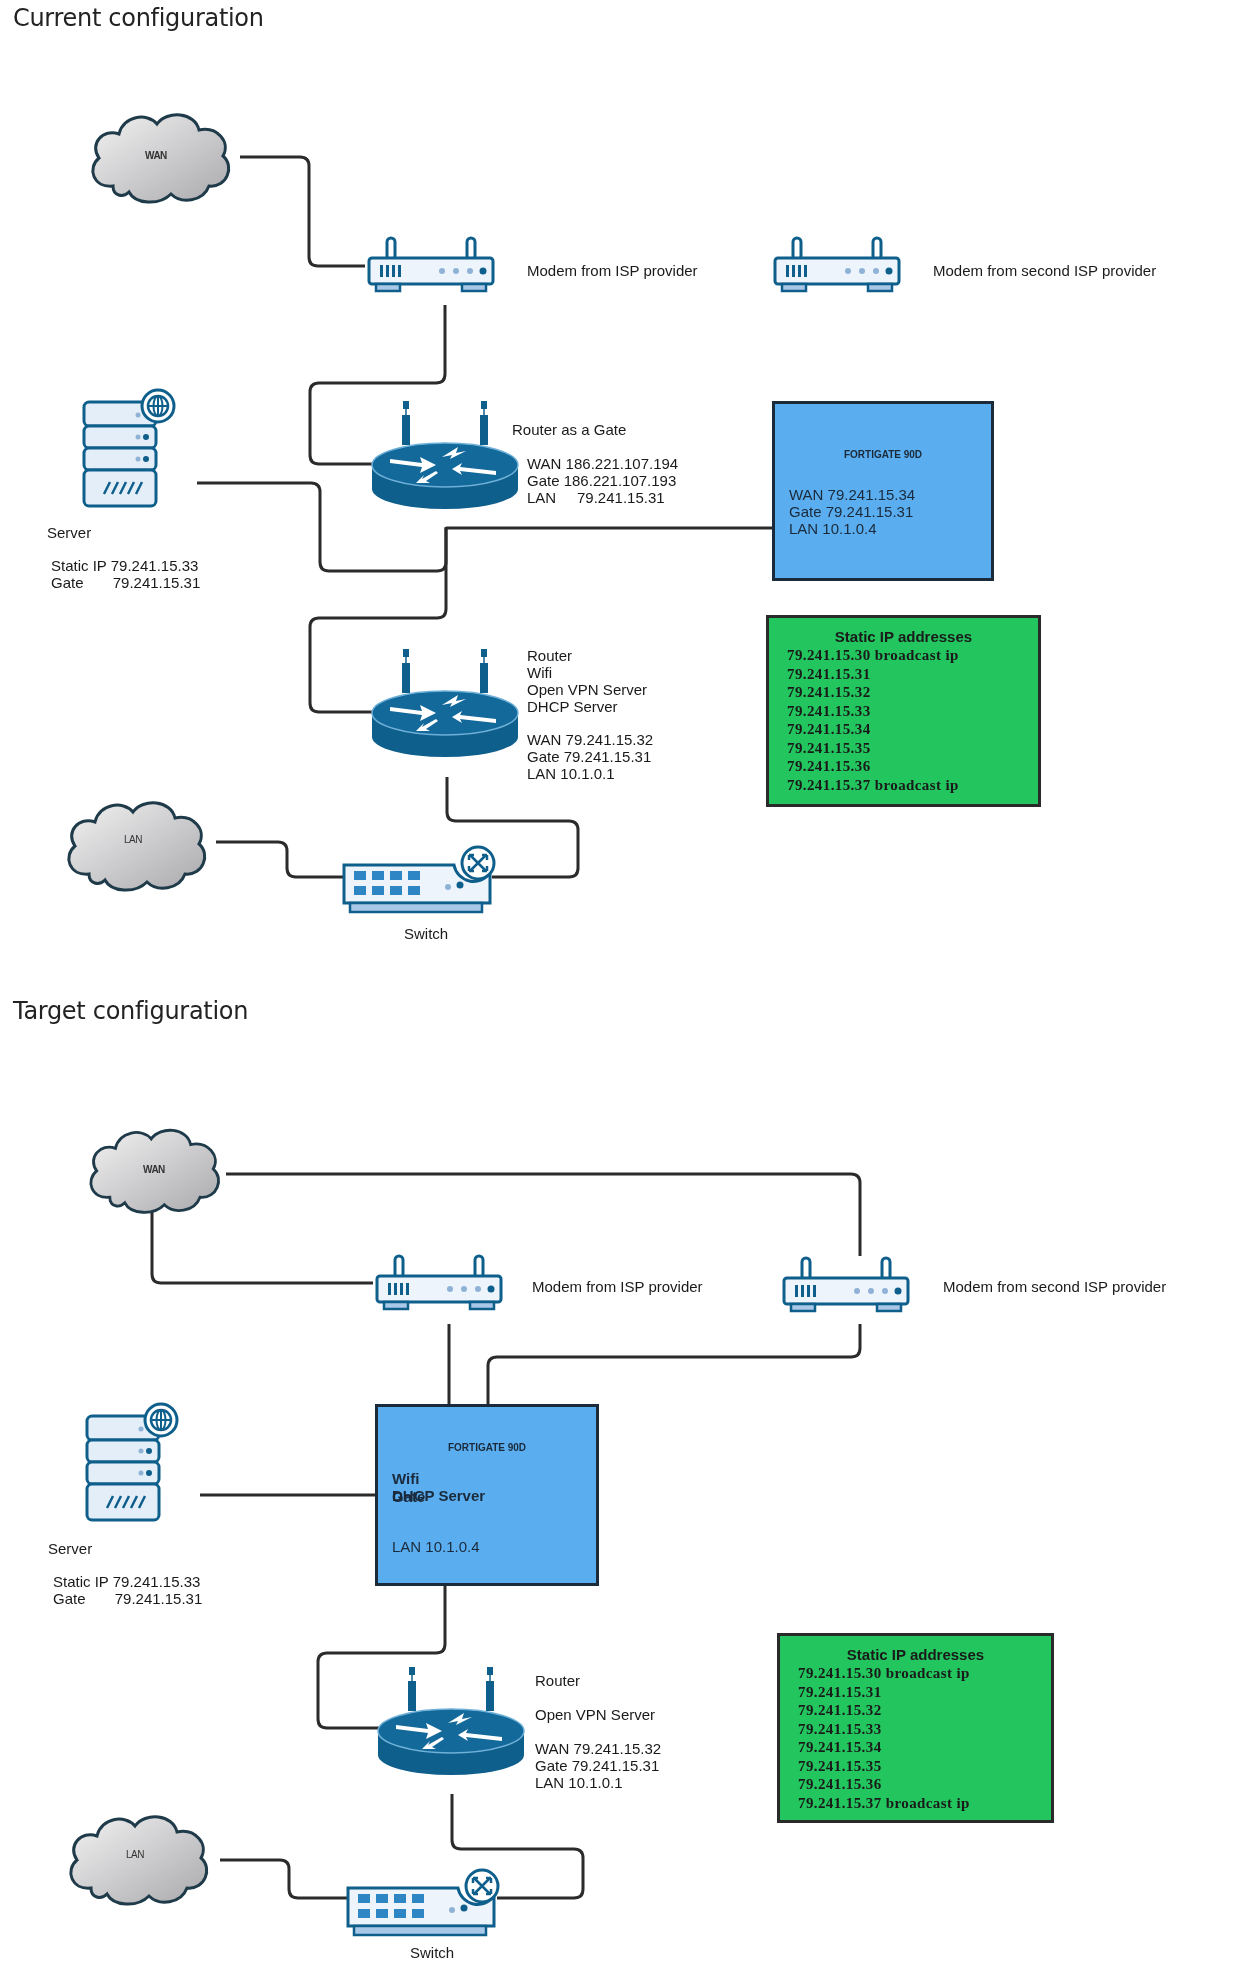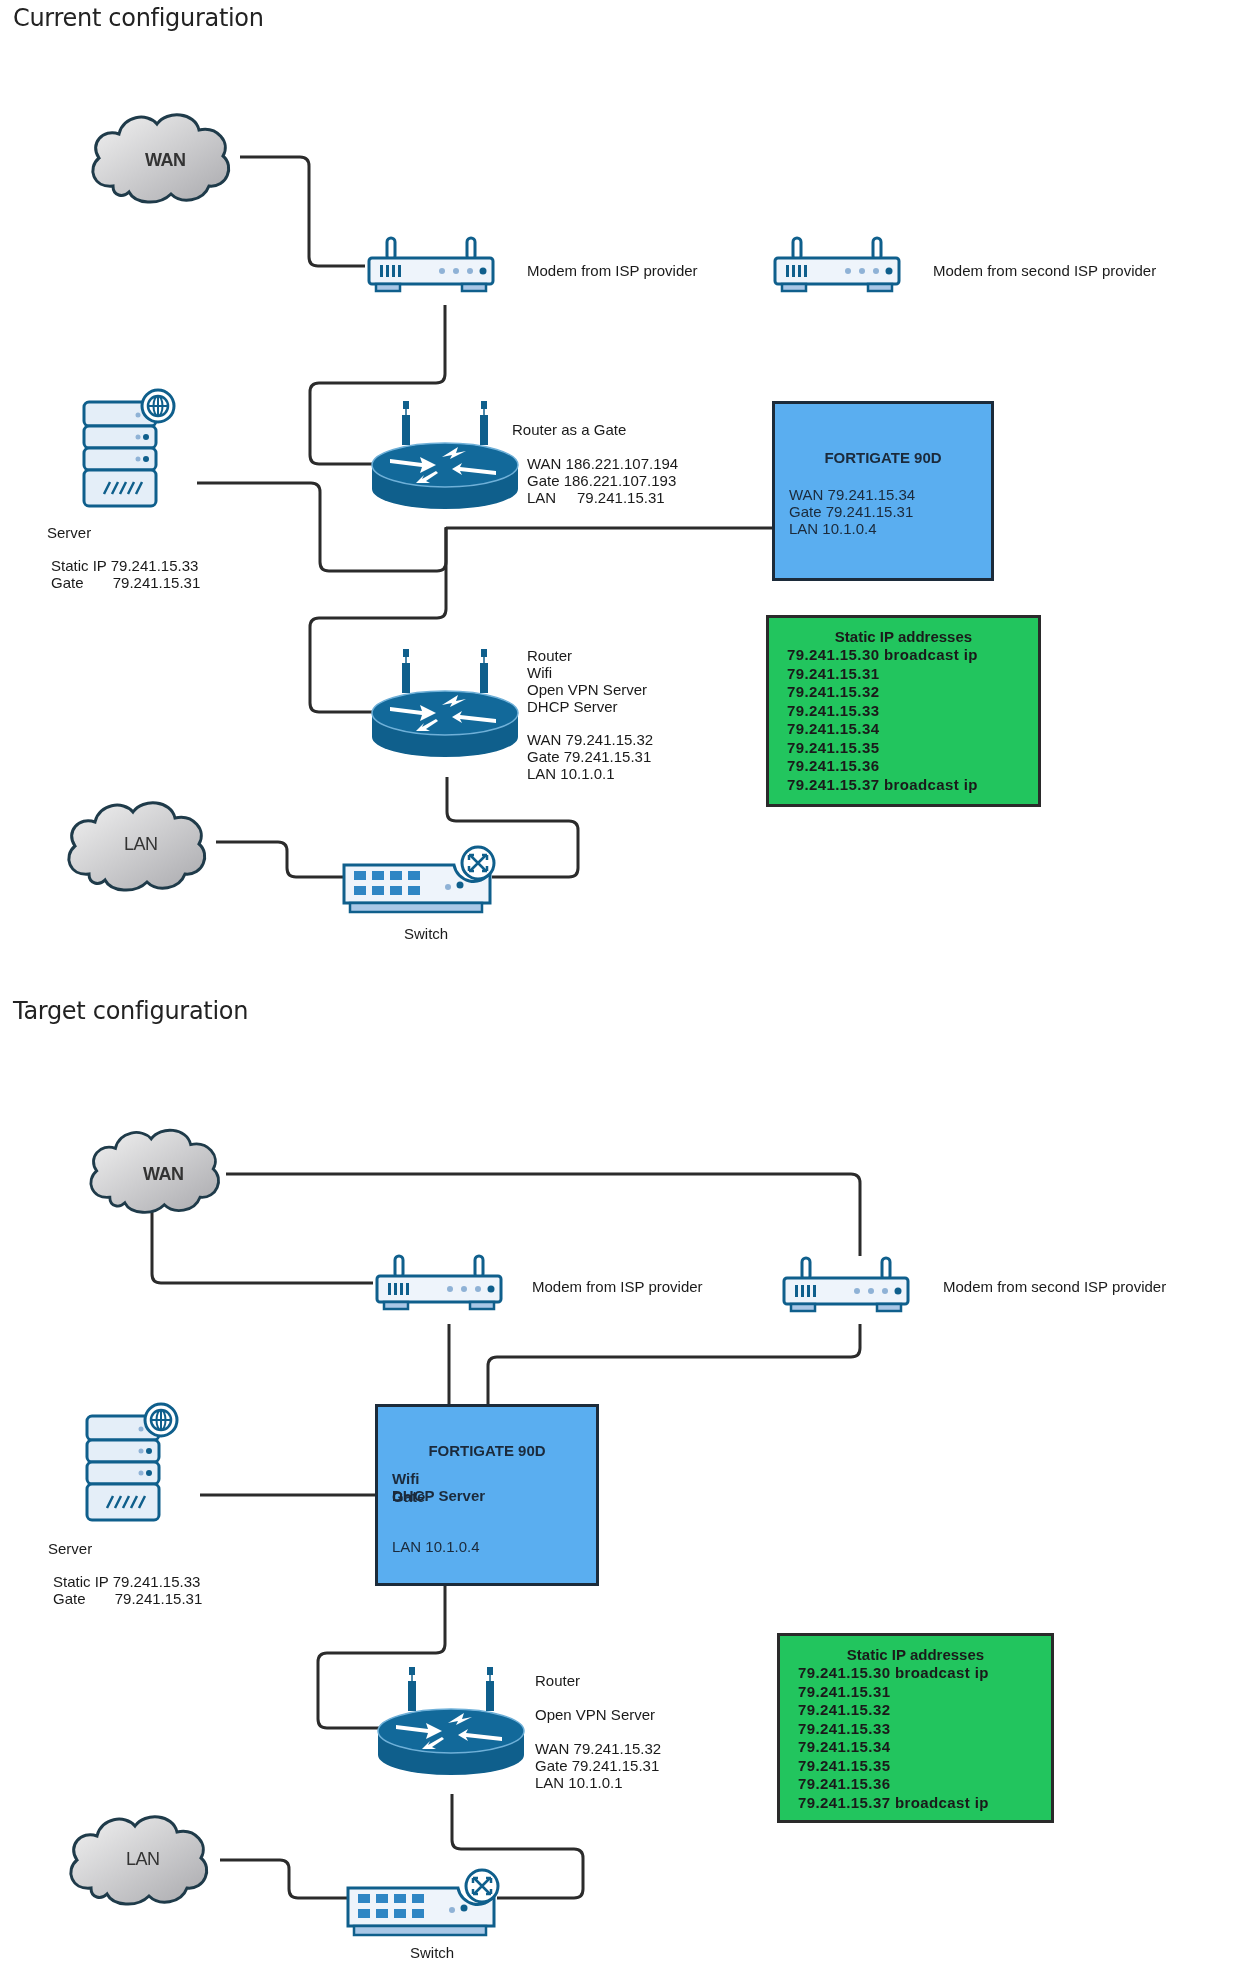--- a/index.html
+++ b/index.html
@@ -3,27 +3,27 @@
 <meta charset="utf-8">
 <style>
   html, body { margin: 0; padding: 0; background: #ffffff; }
   body { width: 1238px; height: 1965px; position: relative; overflow: hidden; font-family: "Liberation Sans", sans-serif; color: #1a1a1a; }
   .section-title { position: absolute; font-family: "DejaVu Sans", sans-serif; font-size: 24px; color: #222; letter-spacing: -0.3px; }
   svg.wires { position: absolute; left: 0; top: 0; width: 1238px; height: 1965px; }
   .wire { fill: none; stroke: #2b2b2b; stroke-width: 3; stroke-linejoin: round; }
   .lbl { position: absolute; font-size: 15px; line-height: 17px; white-space: pre; color: #1a1a1a; }
   .device { position: absolute; }
   .forti { position: absolute; background: #5aaef0; border: 3px solid #1c2b3a; box-sizing: border-box; }
-  .forti .title { position: absolute; left: 0; right: 0; text-align: center; font-weight: bold; font-size: 15px; color: #1b2a3b; }
+  .forti .title { position: absolute; left: 0; right: 0; text-align: center; font-weight: bold; font-size: 10px; color: #1b2a3b; }
   .forti .lines { position: absolute; font-size: 15px; line-height: 17px; color: #1b2a3b; white-space: pre; }
   .forti .lines.bold { font-weight: bold; }
   .ipbox { position: absolute; border: 3px solid #2a2a2a; background: #22c55e; box-sizing: border-box; }
   .ipbox .hdr { text-align: center; font-weight: bold; font-size: 15px; margin-top: 10px; line-height: 18px; }
-  .ipbox .row { font-weight: bold; font-size: 15px; line-height: 18.5px; padding-left: 18px; letter-spacing: 0.4px; }
-  .cloud-label { position: absolute; font-weight: bold; font-size: 18px; color: #333; letter-spacing: -0.5px; }
+  .ipbox .row { font-weight: bold; font-size: 15px; line-height: 18.5px; padding-left: 18px; letter-spacing: 0.4px; font-family: Liberation Serif, serif; }
+  .cloud-label { position: absolute; font-weight: bold; font-size: 10px; color: #333; letter-spacing: -0.5px; }
 </style>
 </head>
 <body>
 
 <svg width="0" height="0" style="position:absolute">
   <defs>
     <linearGradient id="cloudGrad" x1="0" y1="0" x2="1" y2="1">
       <stop offset="0" stop-color="#f2f2f2"></stop>
       <stop offset="1" stop-color="#a9a9ad"></stop>
     </linearGradient>

